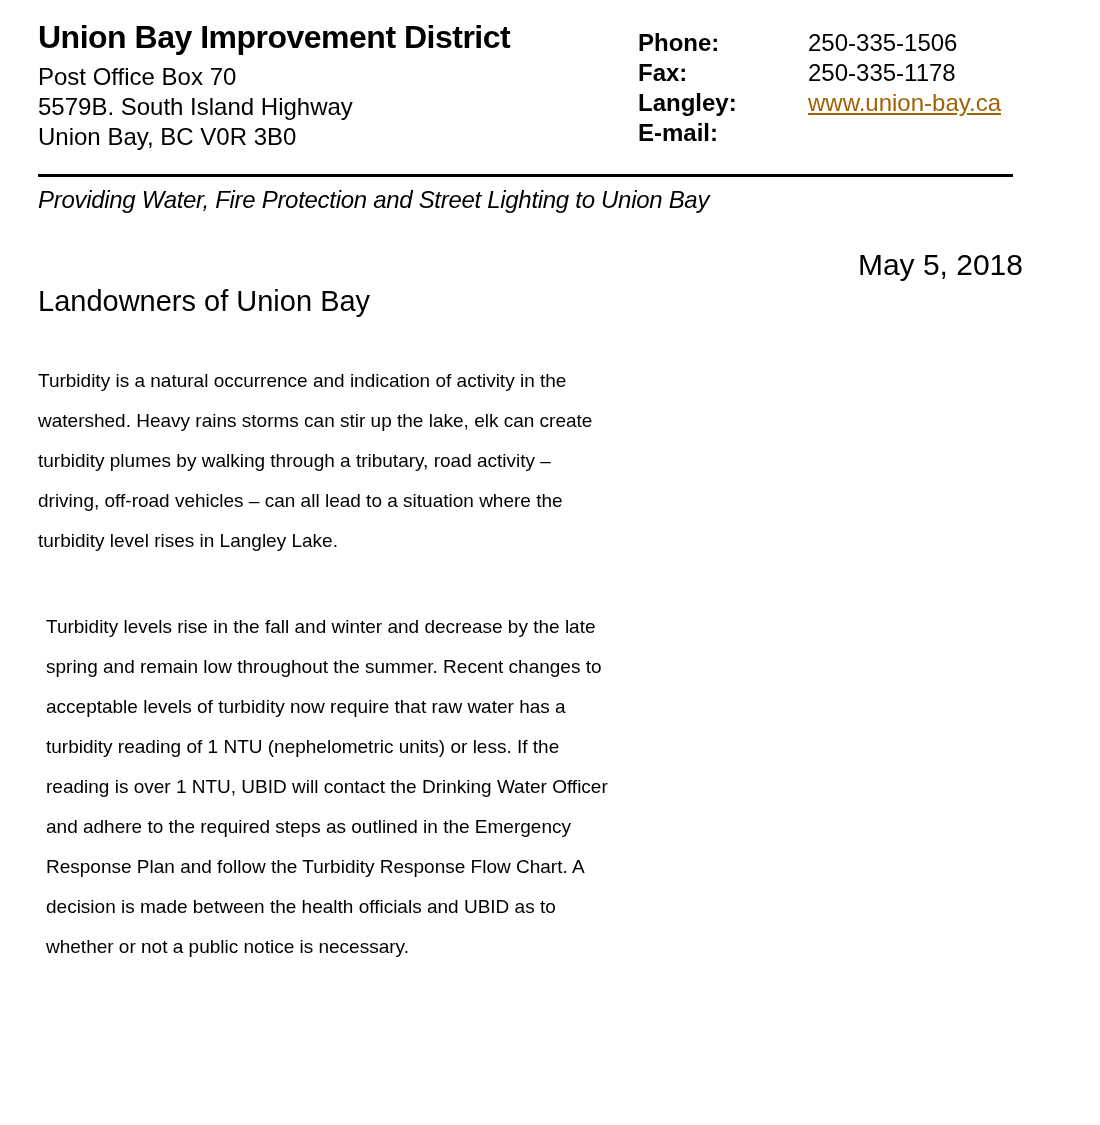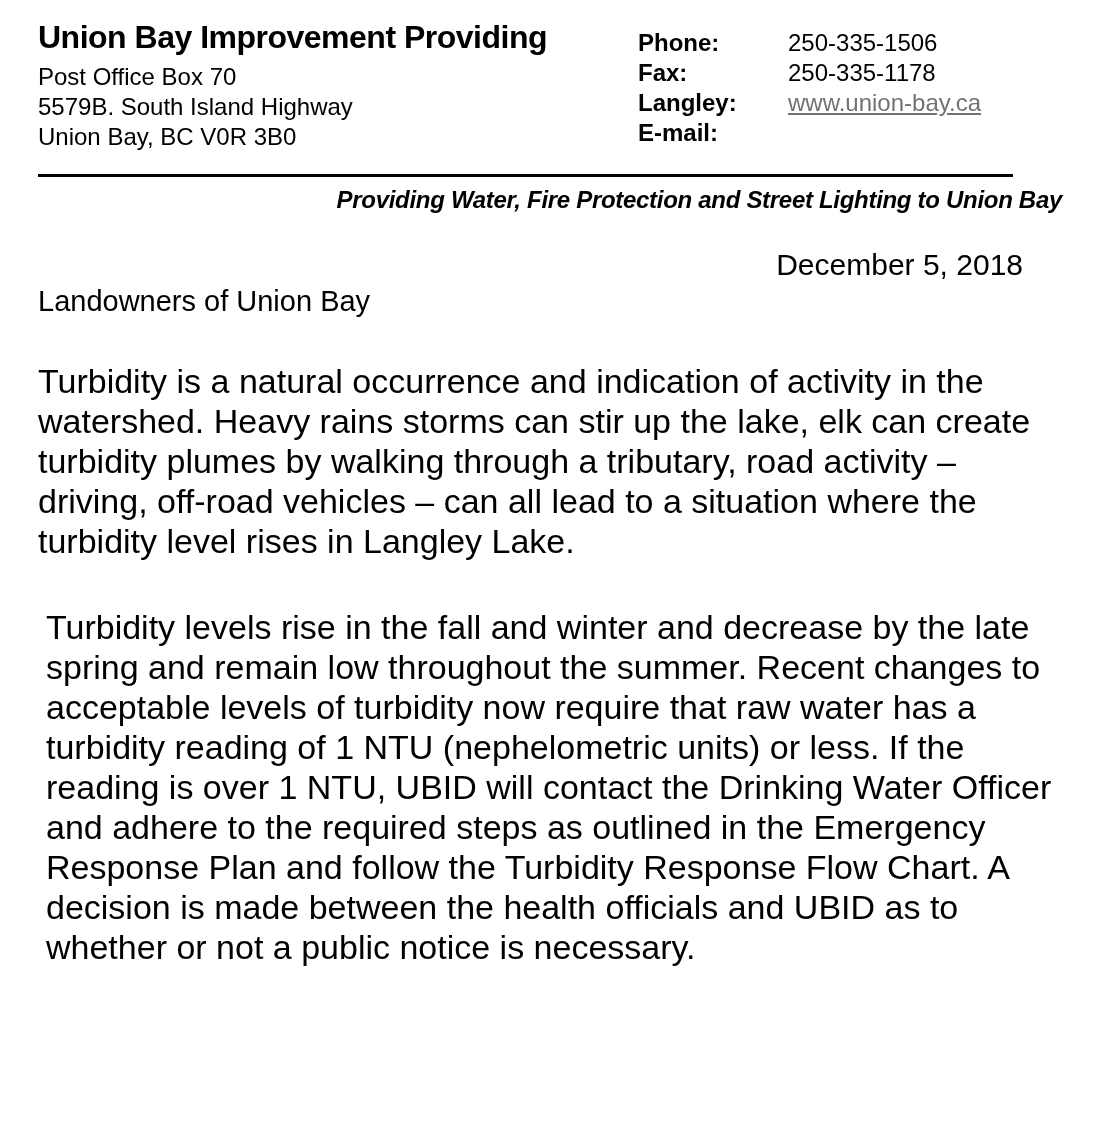--- a/index.html
+++ b/index.html
@@ -39,77 +39,78 @@
     white-space: pre-line;
   }
   .lh-right {
     padding-top: 8px;
     flex: 1;
   }
   .contact-row {
     display: flex;
     font-size: 24px;
     line-height: 30px;
+    gap: 20px;
   }
   .contact-label {
     font-weight: bold;
     width: 150px;
     flex: 0 0 150px;
   }
   .contact-value { white-space: nowrap; }
   a.contact-link {
-    color: #737373;
+    color: #a16207;
     text-decoration: underline;
     cursor: pointer;
   }
   
   .rule {
     width: 975px;
     height: 0;
     border-top: 3px solid #000000;
     margin-top: 22px;
   }
   .tagline {
     margin-top: 10px;
     font-size: 24px;
     line-height: 26px;
-    font-weight: bold;
+    font-weight: normal;
     font-style: italic;
-    text-align: right;
+    text-align: left;
     letter-spacing: -0.3px;
   }
   
   .letter-date {
     margin-top: 36px;
     font-size: 30px;
     line-height: 32px;
     text-align: right;
     padding-right: 39px;
   }
   .salutation {
     font-size: 29px;
     line-height: 40px;
   }
   .para {
     margin: 0;
-    font-size: 34px;
+    font-size: 19px;
     line-height: 40px;
     white-space: pre-line;
   }
   .para-1 { margin-top: 40px; }
   .para-2 { margin-top: 46px; margin-left: 8px; }
 </style>
 </head>
 <body>
 
 <div class="page">
 
   <header class="letterhead">
     <div class="lh-left">
-      <h1 class="org-name">Union Bay Improvement Providing</h1>
+      <h1 class="org-name">Union Bay Improvement District</h1>
       <div class="address">Post Office Box 70
 5579B. South Island Highway
 Union Bay, BC V0R 3B0</div>
     </div>
 
     <div class="lh-right">
       <div class="contact-row">
         <span class="contact-label">Phone:</span>
         <span class="contact-value">250-335-1506</span>
       </div>
@@ -124,21 +125,21 @@
       <div class="contact-row">
         <span class="contact-label">E-mail:</span>
       </div>
     </div>
   </header>
 
   <div class="rule"></div>
 
   <div class="tagline">Providing Water, Fire Protection and Street Lighting to Union Bay</div>
 
-  <div class="letter-date">December 5, 2018</div>
+  <div class="letter-date">May 5, 2018</div>
 
   <div class="salutation">Landowners of Union Bay</div>
 
   <p class="para para-1">Turbidity is a natural occurrence and indication of activity in the
 watershed. Heavy rains storms can stir up the lake, elk can create
 turbidity plumes by walking through a tributary, road activity –
 driving, off-road vehicles – can all lead to a situation where the
 turbidity level rises in Langley Lake.</p>
 
   <p class="para para-2">Turbidity levels rise in the fall and winter and decrease by the late

